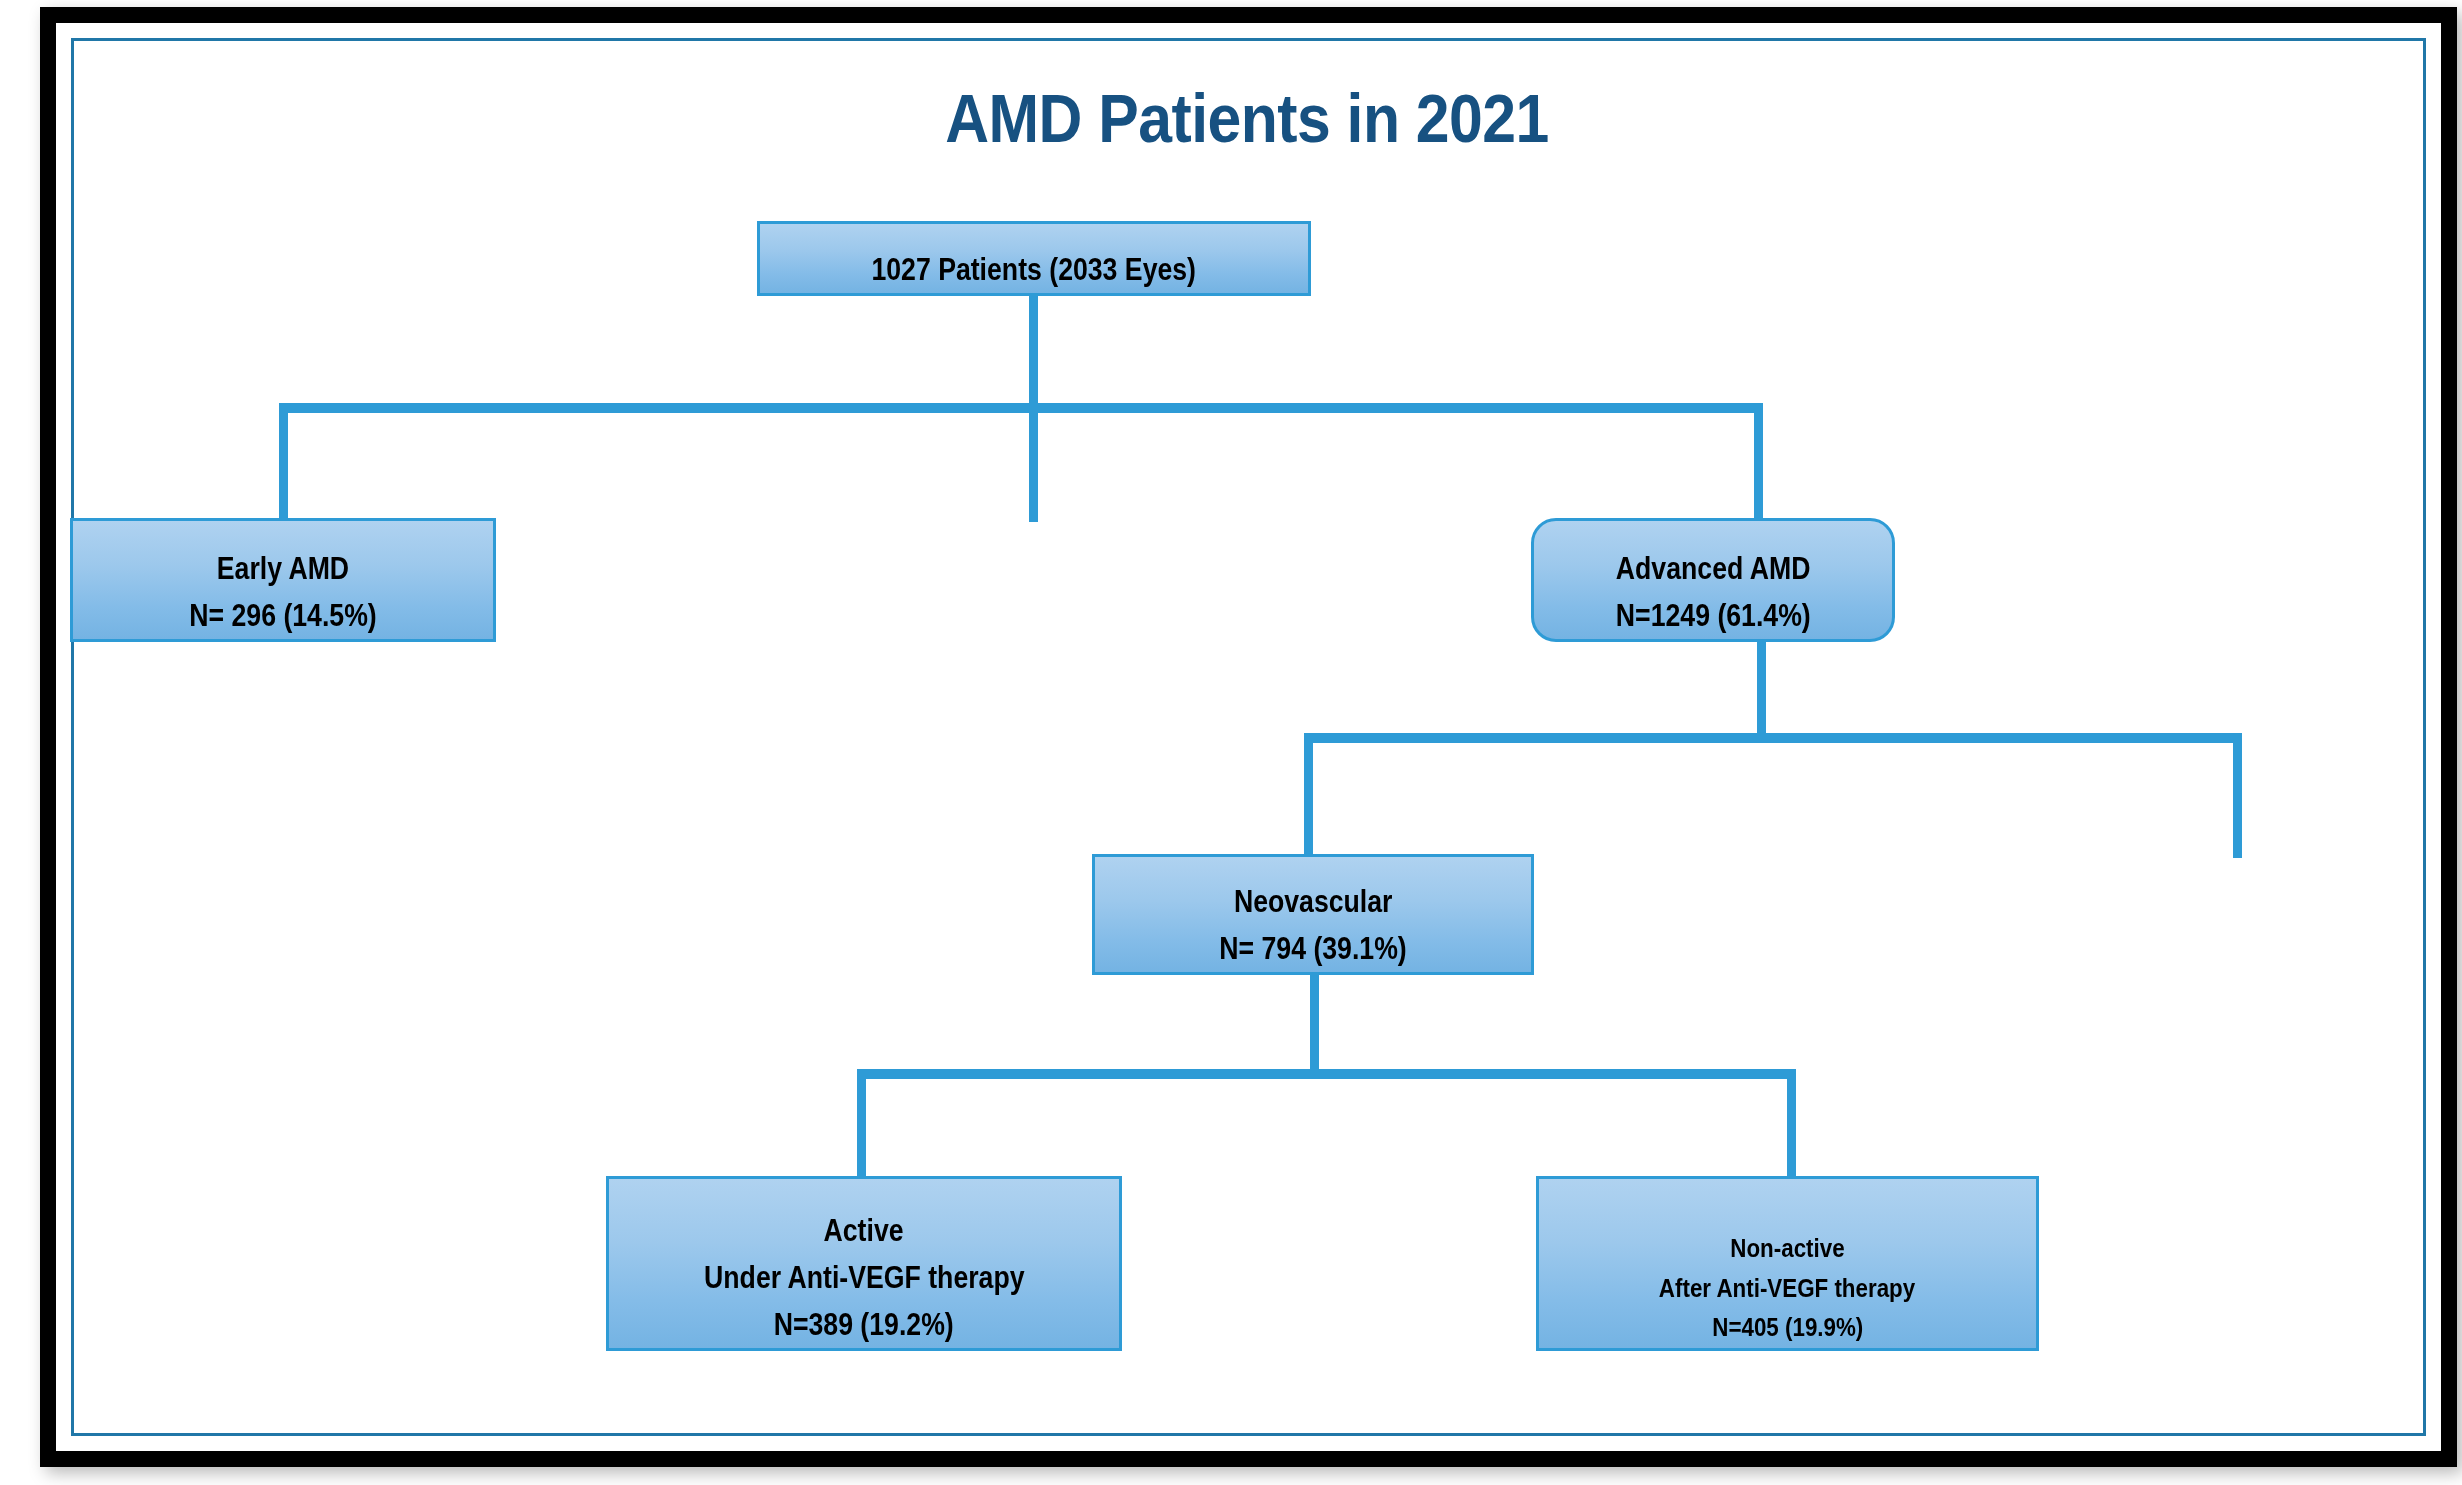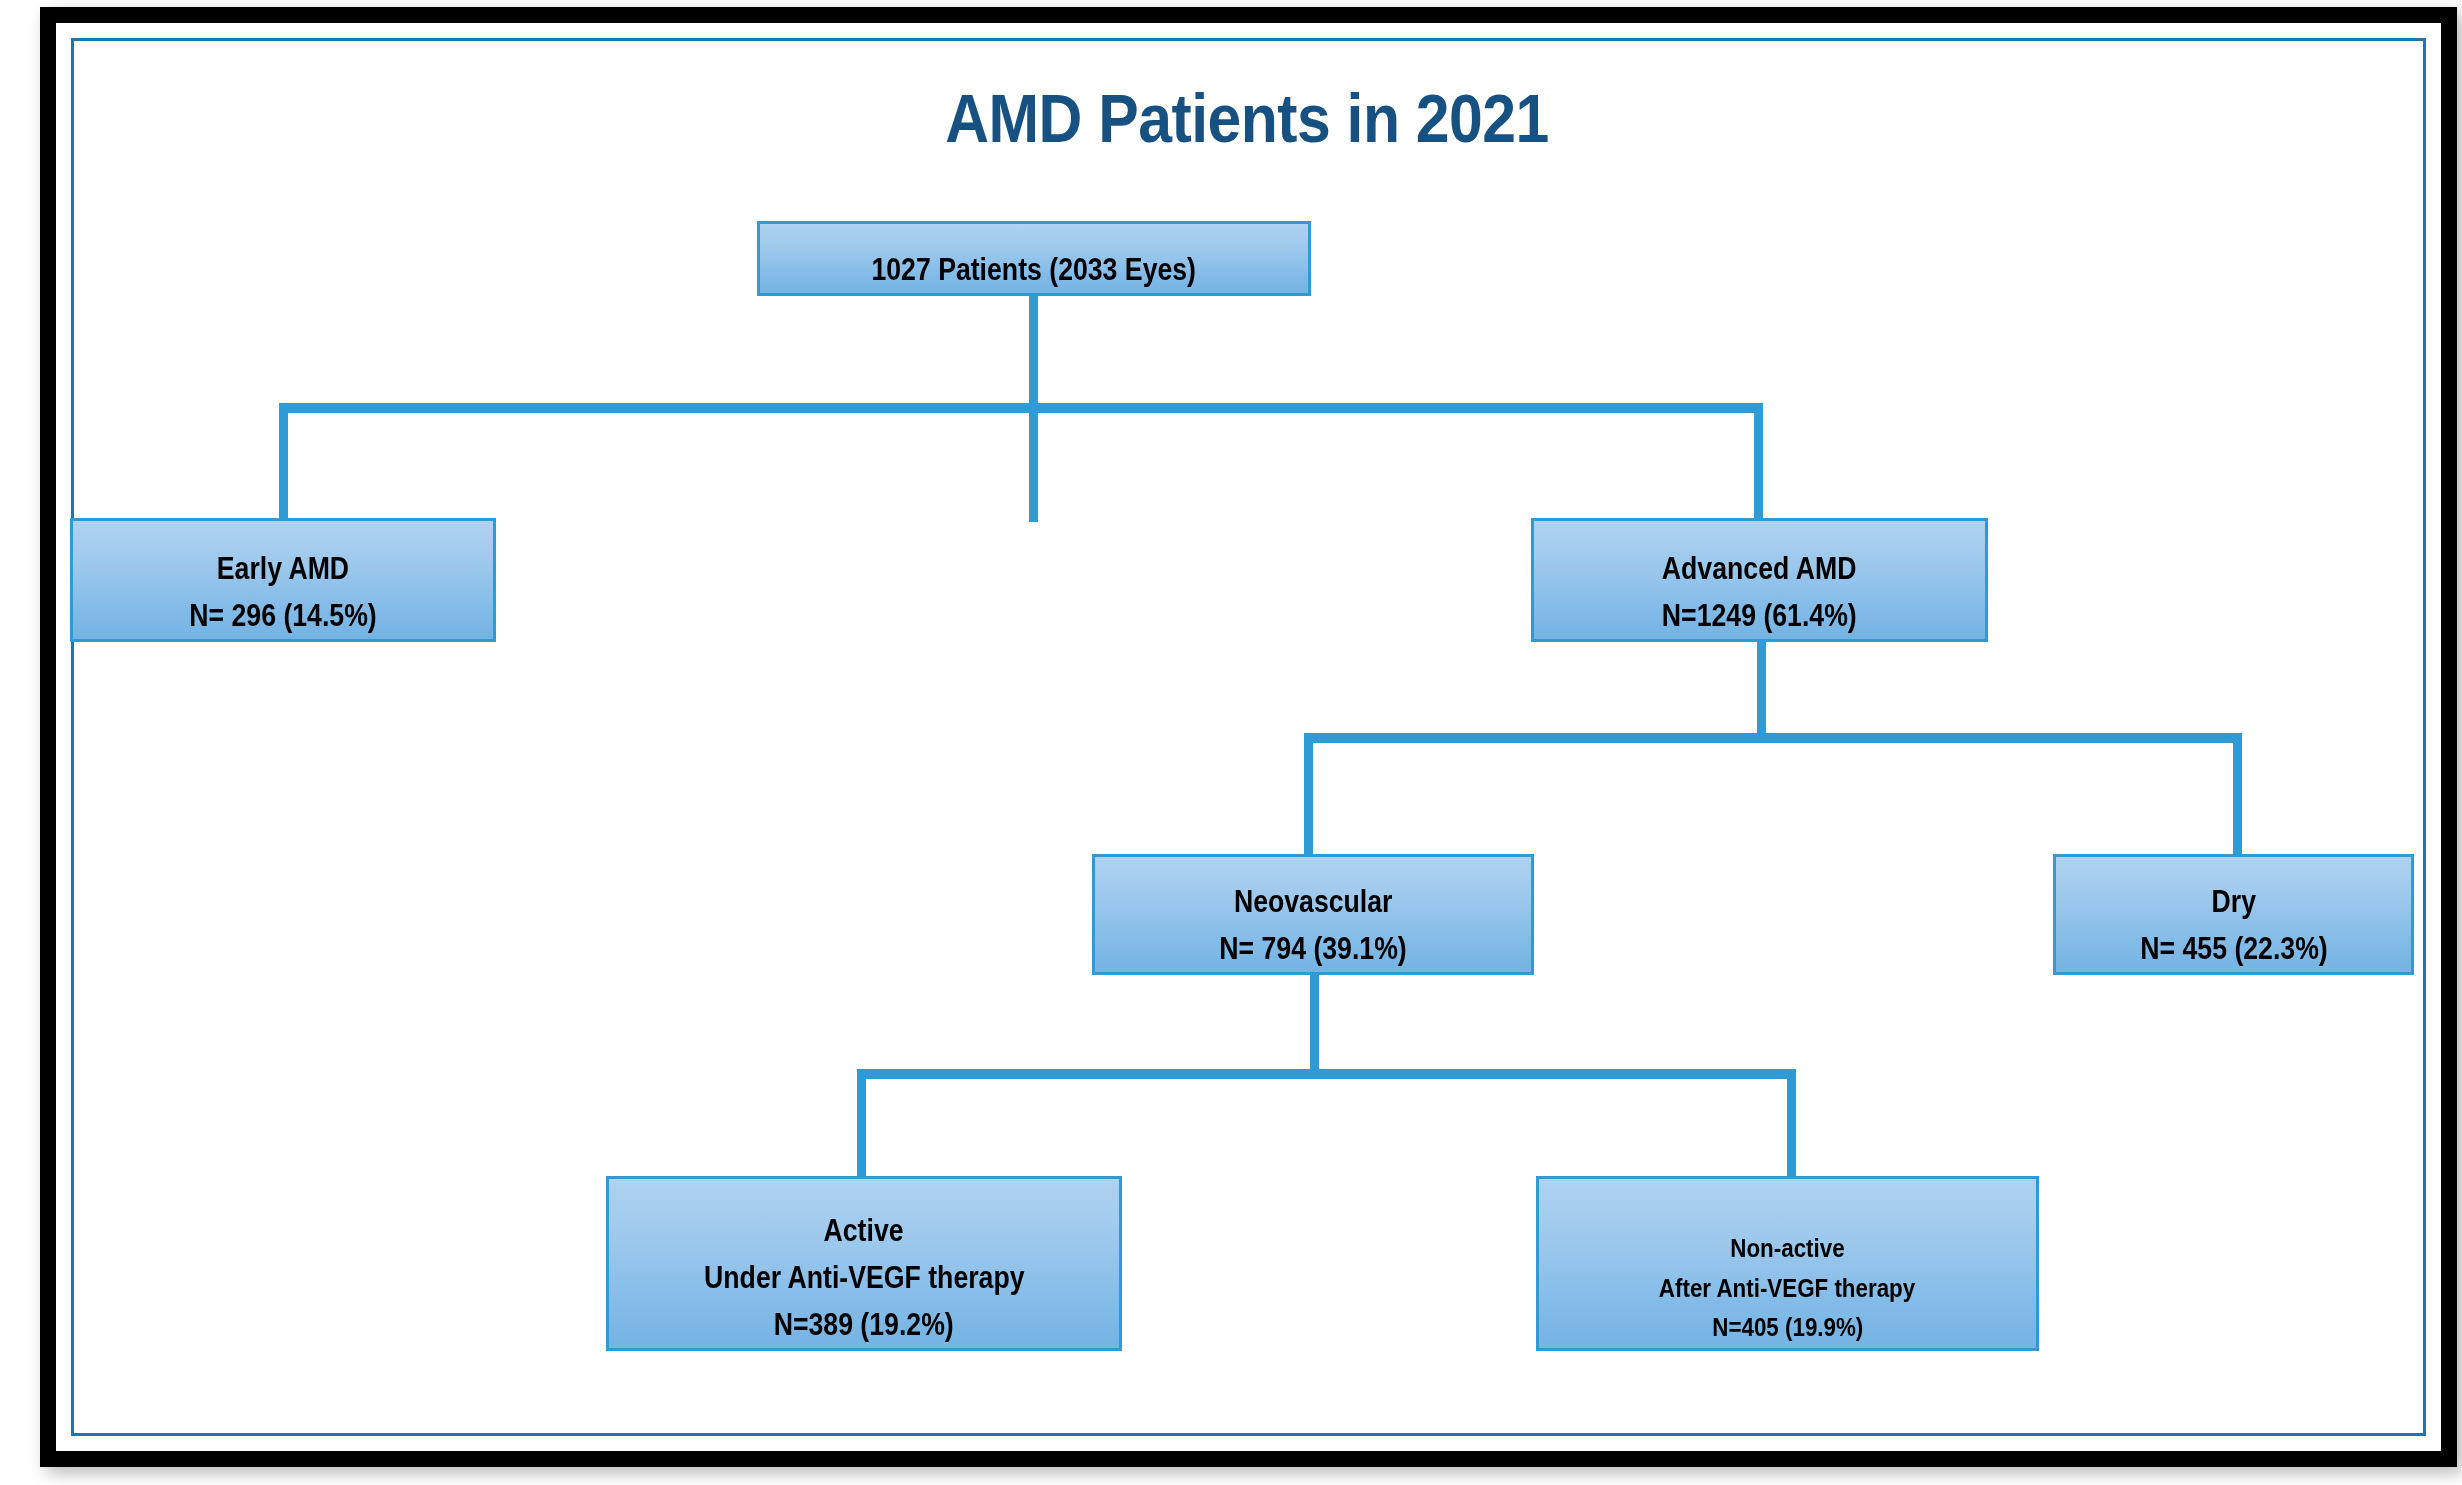--- a/index.html
+++ b/index.html
@@ -106,21 +106,21 @@
     display: block;
     white-space: nowrap;
     transform: scaleX(0.86);
     transform-origin: center center;
   }
 
   
   #node-root      { left: 741px; top: 221px;  width: 554px;  height: 75px; font-size: 31px; }
   #node-early     { left: 54px;   top: 518px;  width: 426px;  height: 124px; font-size: 31px; }
   #node-inter     { left: 771px; top: 518px;  width: 478px;  height: 124px; font-size: 31px; }
-  #node-advanced  { left: 1515px; top: 518px;  width: 457px;  height: 124px; font-size: 31px; }
+  #node-advanced  { left: 1515px; top: 518px;  width: 364px;  height: 124px; font-size: 31px; border-radius: 25px; }
   #node-neo       { left: 1076px; top: 854px; width: 442px;  height: 121px; font-size: 31px; }
   #node-dry       { left: 2037px; top: 854px; width: 361px;  height: 121px; font-size: 31px; }
   #node-active    { left: 590px;  top: 1176px; width: 516px;  height: 175px; font-size: 31px; }
   #node-nonactive { left: 1520px; top: 1176px; width: 503px;  height: 175px; font-size: 26px; }
 </style>
 </head>
 <body>
 
 <div id="poster">
 
@@ -167,24 +167,20 @@
     <div class="node" id="node-advanced">
       <span class="ln">Advanced AMD</span>
       <span class="ln">N=1249 (61.4%)</span>
     </div>
 
     <div class="node" id="node-neo">
       <span class="ln">Neovascular</span>
       <span class="ln">N= 794 (39.1%)</span>
     </div>
 
-    <div class="node" id="node-dry">
-      <span class="ln">Dry</span>
-      <span class="ln">N= 455 (22.3%)</span>
-    </div>
 
     <div class="node" id="node-active">
       <span class="ln">Active</span>
       <span class="ln">Under Anti-VEGF therapy</span>
       <span class="ln">N=389 (19.2%)</span>
     </div>
 
     <div class="node" id="node-nonactive">
       <span class="ln">Non-active</span>
       <span class="ln">After Anti-VEGF therapy</span>

